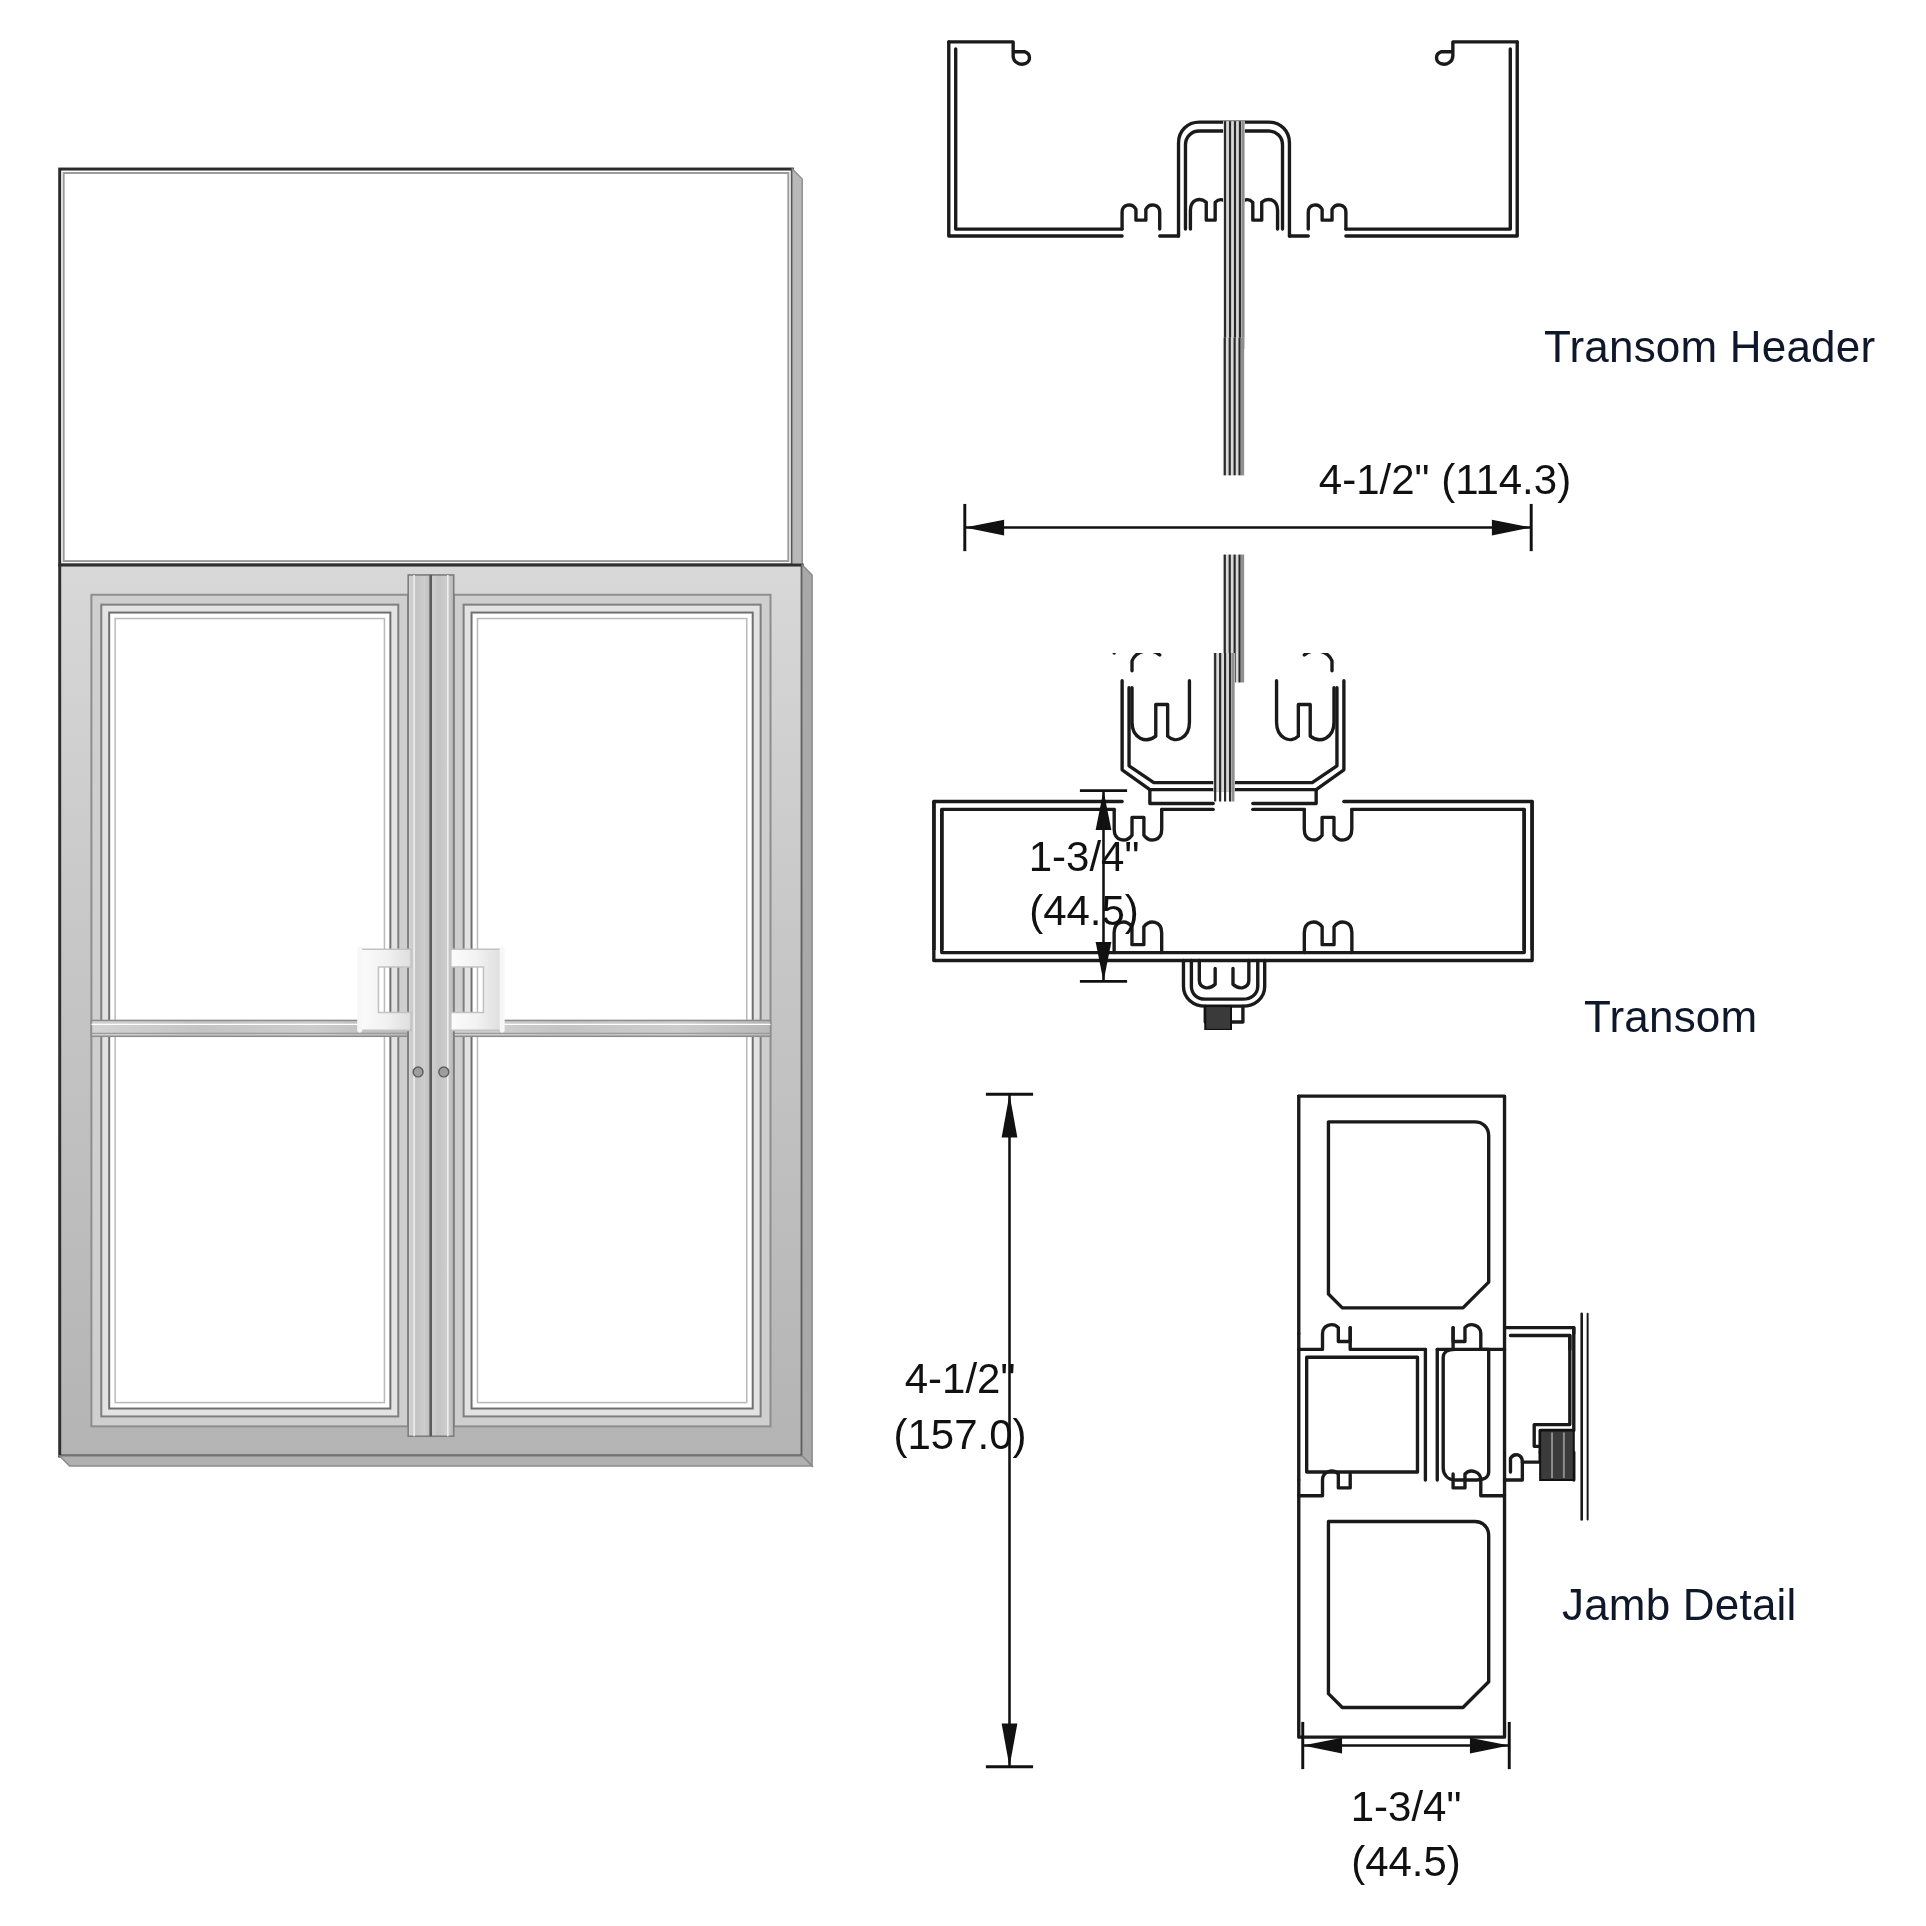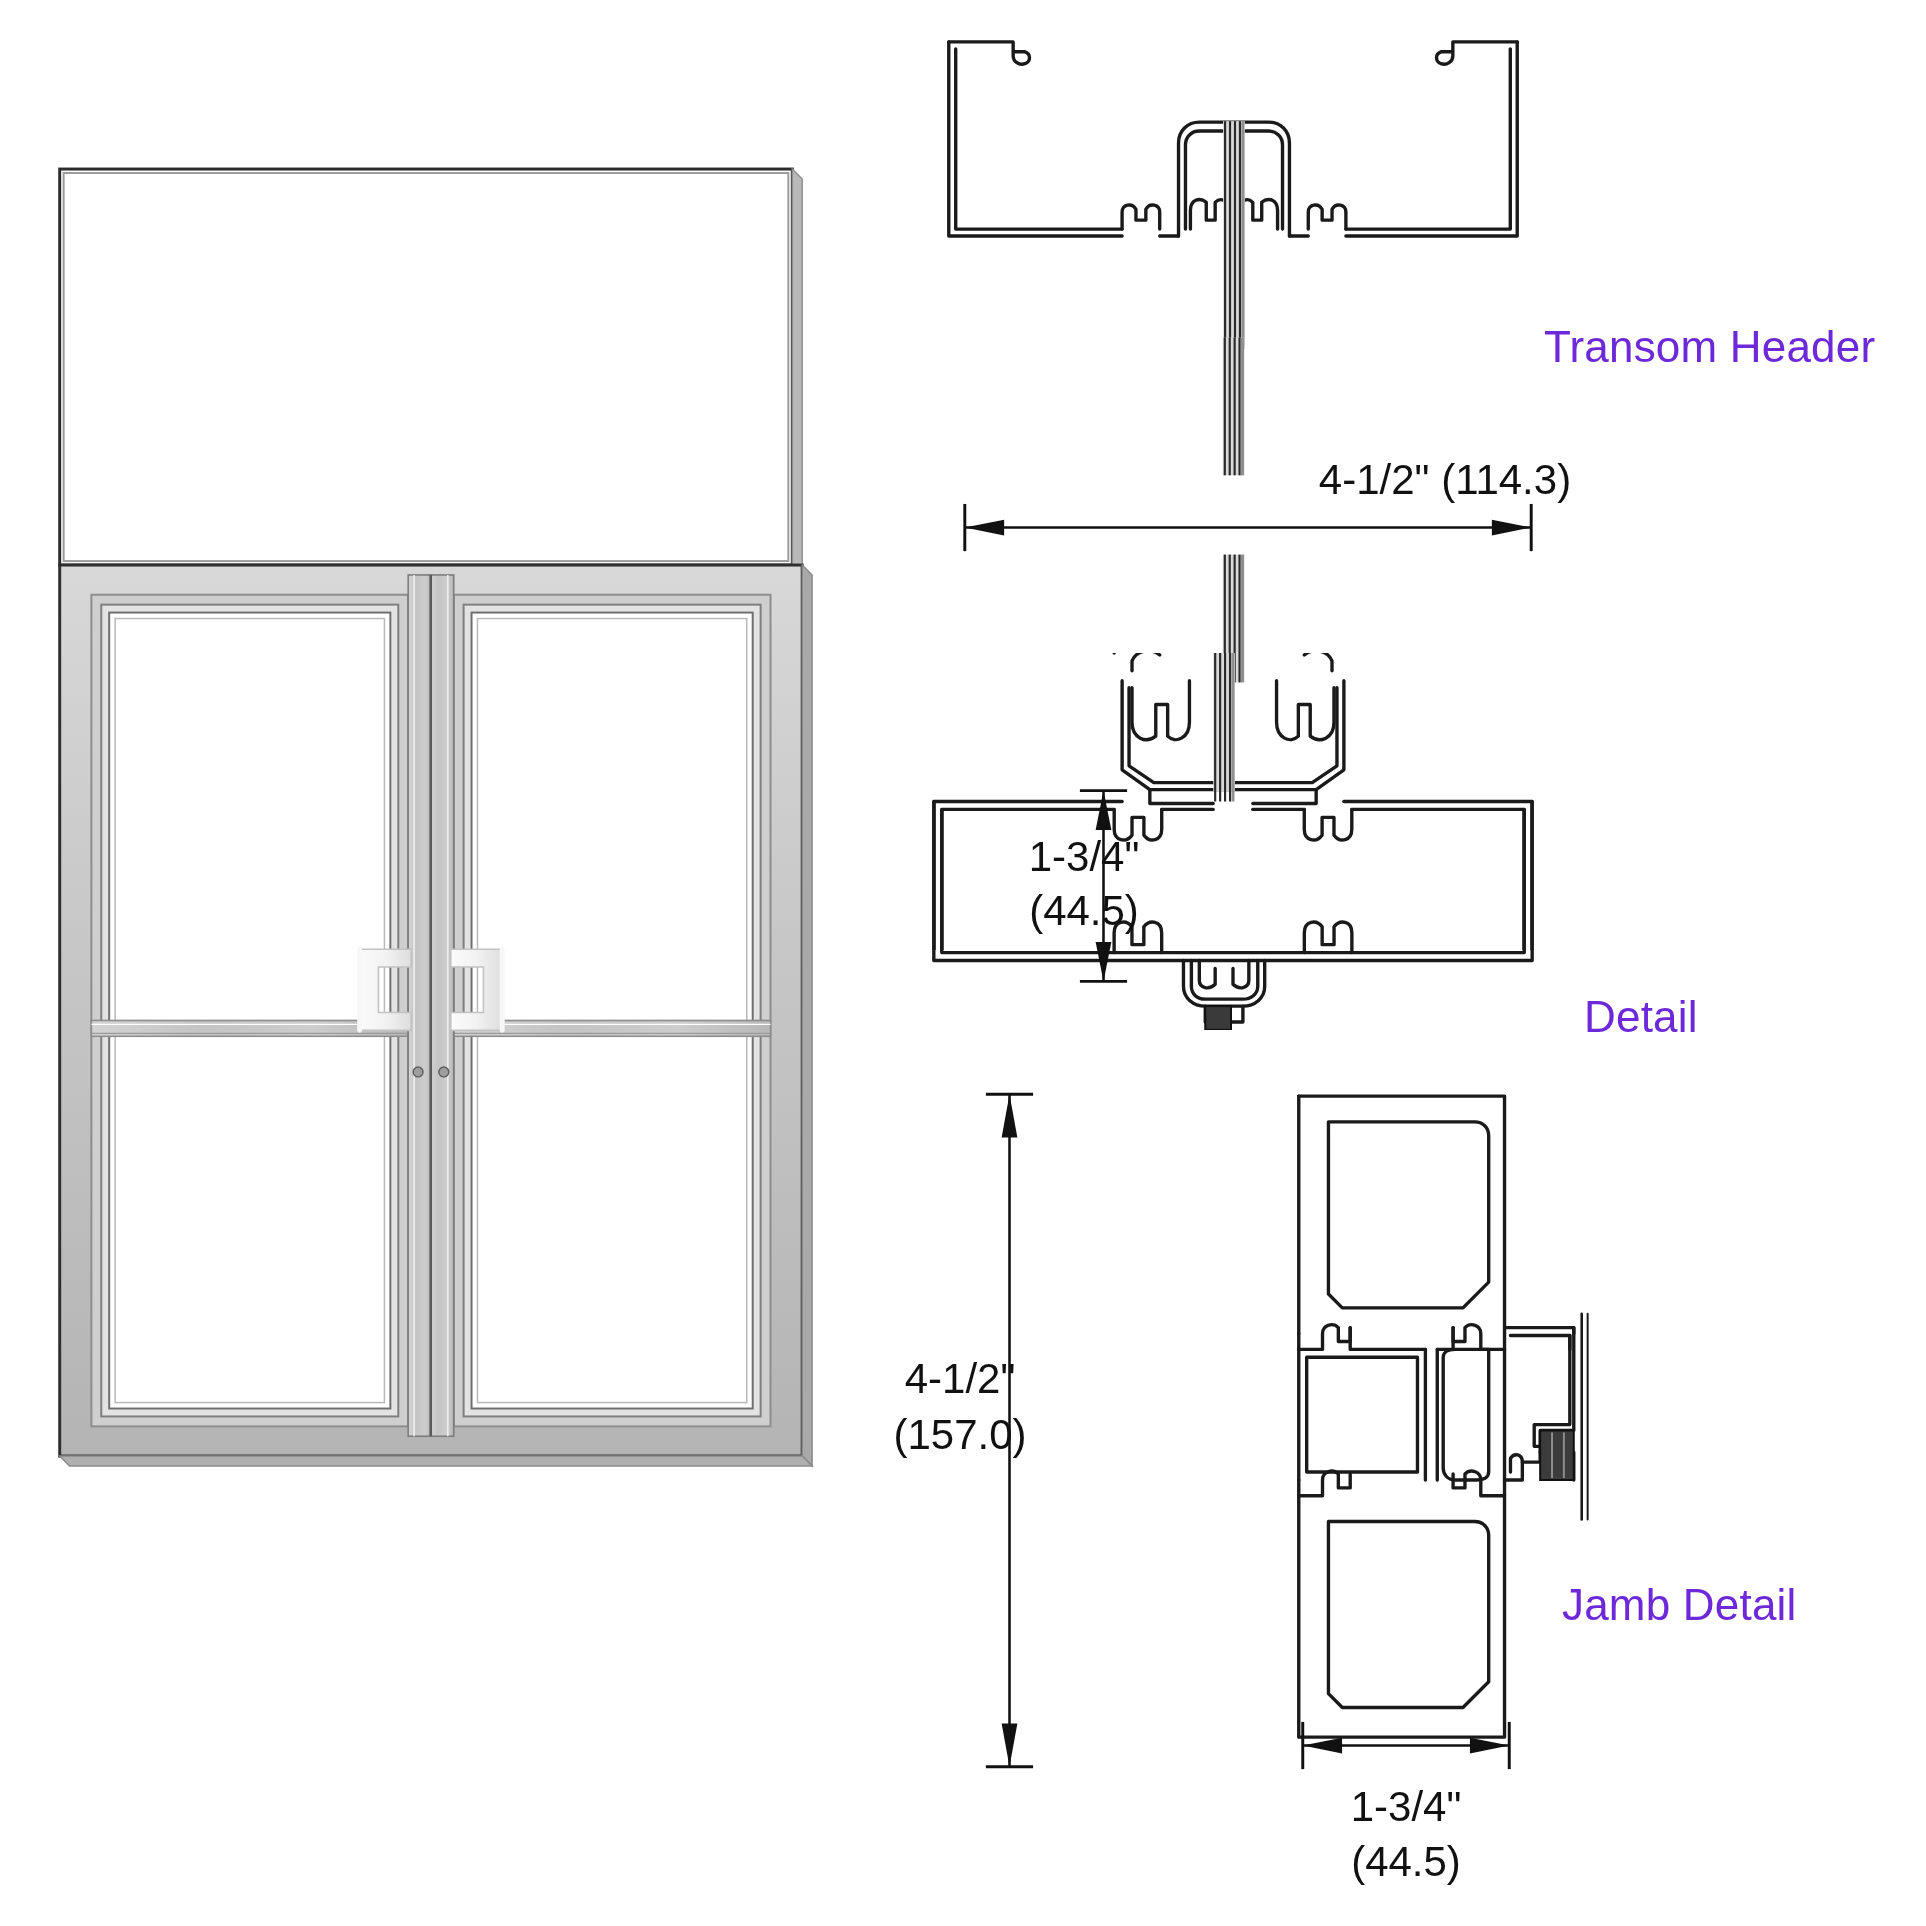--- a/index.html
+++ b/index.html
@@ -1,20 +1,20 @@
 <!DOCTYPE html>
 <html><head>
 <meta charset="utf-8">
 <style>
   html,body{margin:0;padding:0;background:#fff;}
   body{width:1927px;height:1927px;position:relative;overflow:hidden;
        font-family:"Liberation Sans","DejaVu Sans",sans-serif;color:#000;}
   .sheet{position:absolute;inset:0;background:#ffffff;}
   svg{display:block;}
-  .lbl{position:absolute;font-weight:400;color:#6d28d9;white-space:pre;letter-spacing:0.2px;}
+  .lbl{position:absolute;font-weight:400;color:#0f172a;white-space:pre;letter-spacing:0.2px;}
   .lbl-big{font-size:44px;}
   .dim{position:absolute;font-size:42px;color:#111;white-space:pre;text-align:center;line-height:1.18;}
 </style>
 </head>
 <body>
 
 <div class="sheet">
 
   <svg width="891" height="1436" viewBox="0 0 900 1450" style="position:absolute;left:30px;top:149px;">
     <defs>
@@ -239,21 +239,21 @@
       <line x1="6" y1="8" x2="54" y2="8"></line>
       <line x1="6" y1="202" x2="54" y2="202"></line>
       <line x1="30" y1="8" x2="30" y2="202" stroke-width="2.6"></line>
     </g>
     <polygon points="30,8 22,48 38,48" fill="#111"></polygon>
     <polygon points="30,202 22,162 38,162" fill="#111"></polygon>
   </svg>
   <div class="dim" style="left:995px;top:832px;width:178px;">1-3/4"</div>
   <div class="dim" style="left:995px;top:886px;width:178px;">(44.5)</div>
 
-  <div class="lbl lbl-big" style="left:1584px;top:992px;">Detail</div>
+  <div class="lbl lbl-big" style="left:1584px;top:992px;">Transom</div>
 
   <svg width="554" height="693" viewBox="0 0 560 700" style="position:absolute;left:1277px;top:1084px;">
     <g fill="none" stroke="#1a1a1a" stroke-width="3.4" stroke-linejoin="round" stroke-linecap="round">
 
       <path d="M22 12 L230 12 L230 252"></path>
       <path d="M22 12 L22 252"></path>
       <path d="M52 38 L200 38 C208 38 214 44 214 52 L214 200 L188 226 L66 226 L52 212 Z"></path>
 
       <path d="M22 252 L22 268 L46 268 L46 252 C46 244 56 240 62 246 L62 260 L74 260 L74 246"></path>
       <path d="M230 252 L230 268 L206 268 L206 252 C206 244 196 240 190 246 L190 260 L178 260 L178 246"></path>

